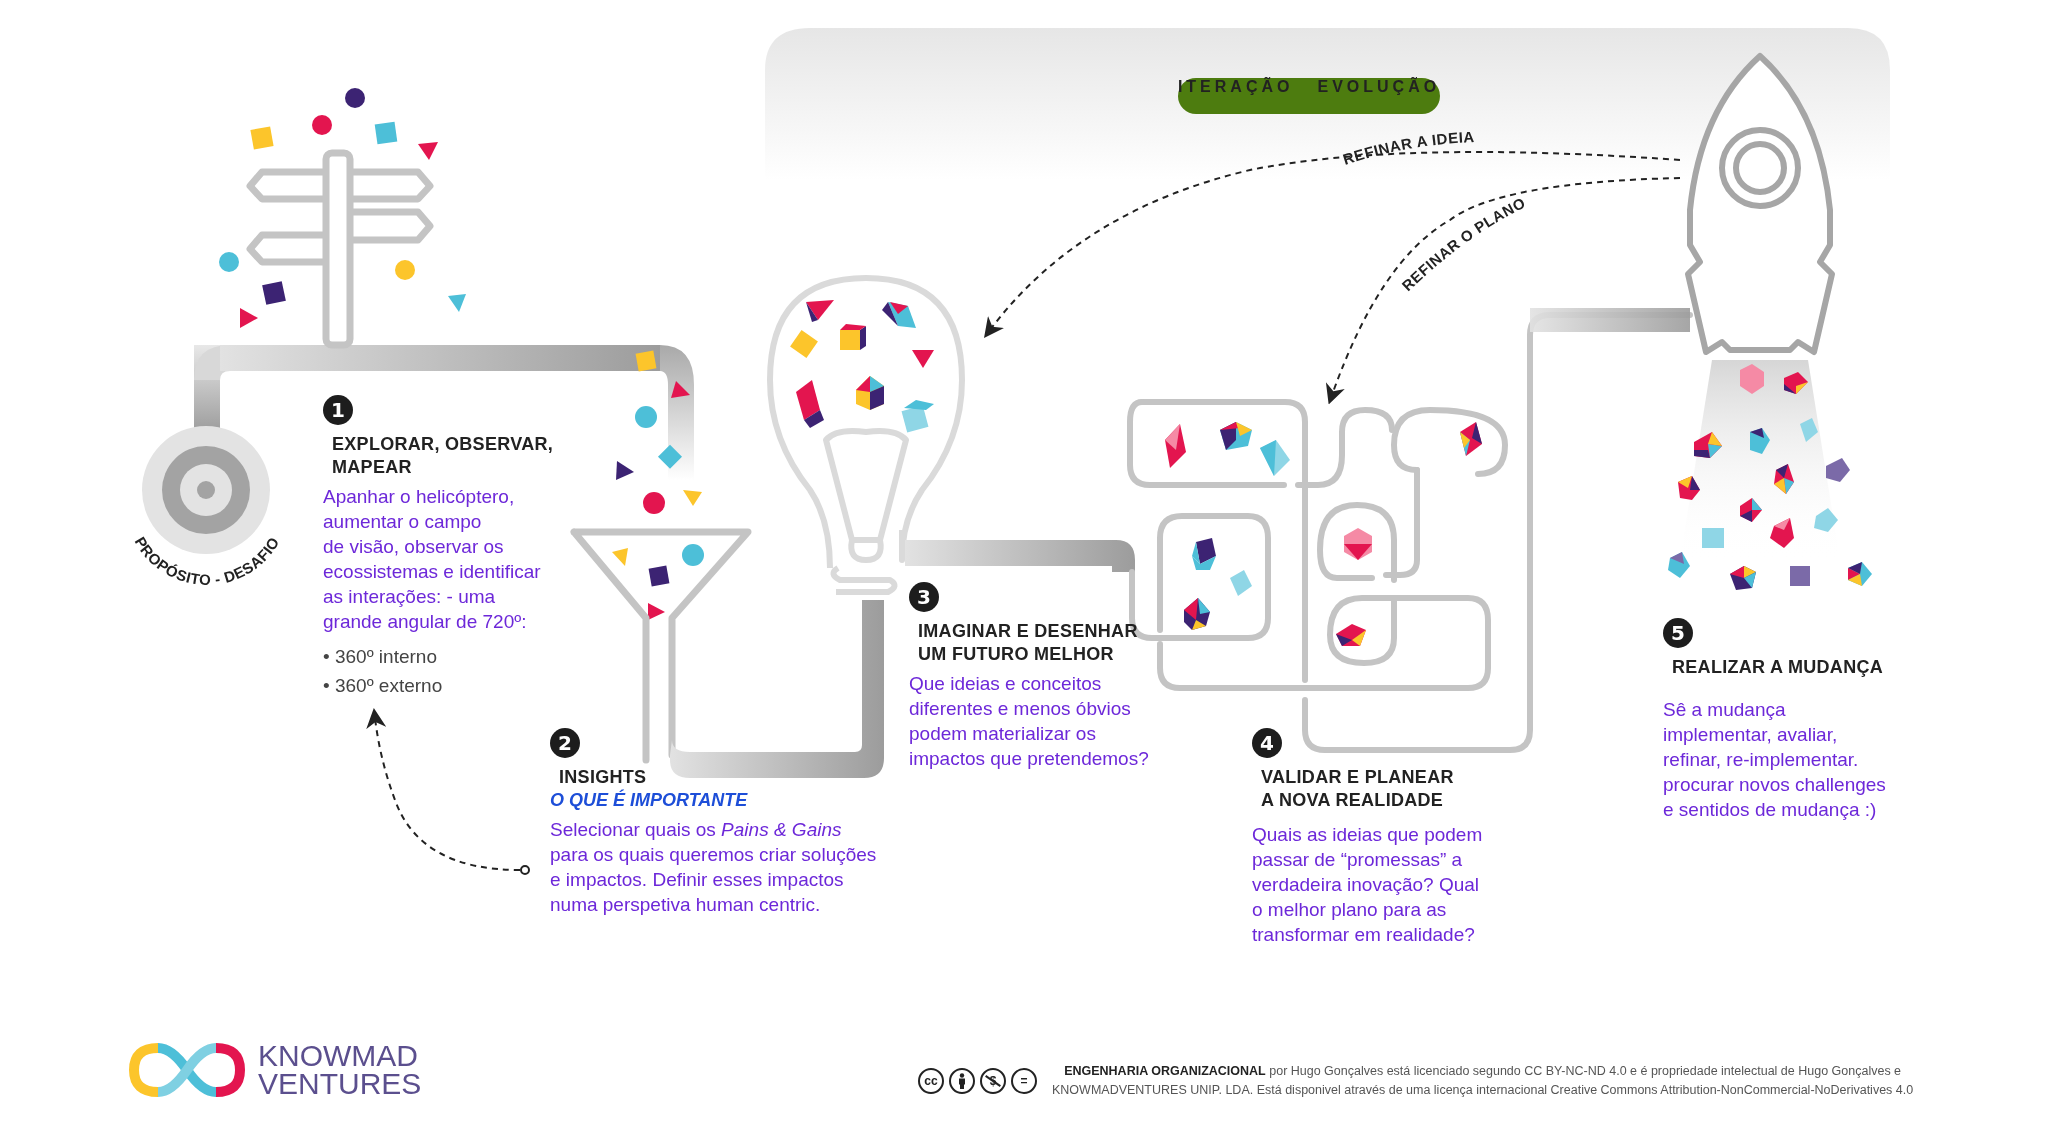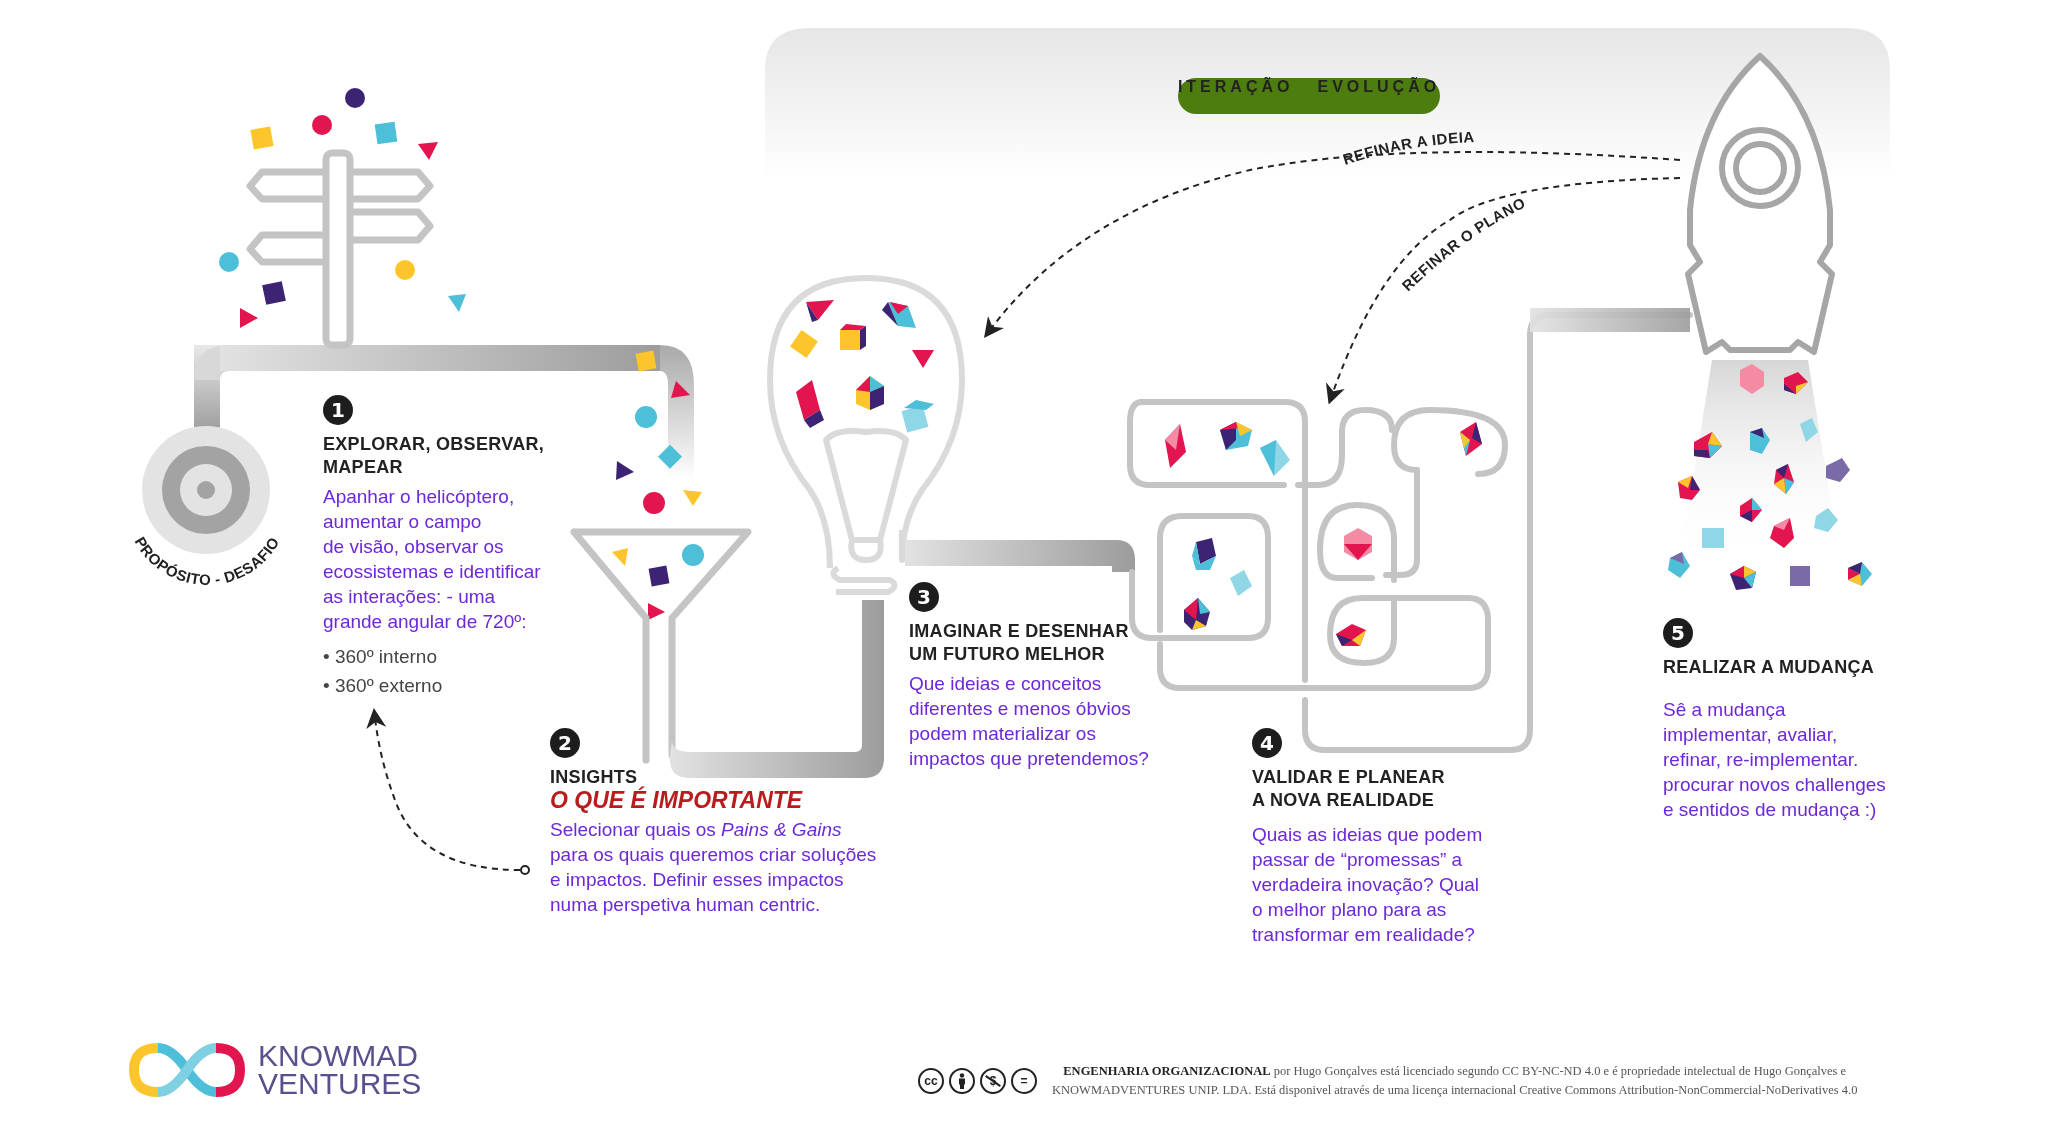--- a/index.html
+++ b/index.html
@@ -4,35 +4,35 @@
 <style>
   html, body { margin:0; padding:0; background:#ffffff; }
   body { width:2048px; height:1139px; position:relative; overflow:hidden;
          font-family:"Liberation Sans", "DejaVu Sans", sans-serif; color:#333; }
   #art { position:absolute; left:0; top:0; }
   .step { position:absolute; }
   .badge { width:30px; height:30px; border-radius:50%; background:#1d1d1d; color:#fff;
            font-weight:bold; font-size:20px; line-height:30px; text-align:center;
            font-family:"DejaVu Sans", sans-serif; }
   .step-title { font-weight:bold; font-size:18px; color:#222; letter-spacing:0.3px;
-                line-height:23px; margin-top:8px; }
-  .step-sub { font-weight:bold; font-style:italic; font-size:23px; color:#b91c1c; line-height:23px; }
+                line-height:23px; margin-top:8px;margin-left:9px; }
+  .step-sub { font-weight:bold; font-style:italic; font-size:18px; color:#1d4ed8; line-height:23px; }
   .step-body { font-size:19px; color:#6d28d9; line-height:25px; margin-top:5px; }
   .bullets { margin-top:8px; font-size:19px; color:#444; line-height:29px; }
   .pill { position:absolute; left:1178px; top:66px; width:262px; height:36px; border-radius:18px;
           background:#4d7c0f; display:flex; align-items:flex-start; justify-content:center;
           font-size:16px; font-weight:bold; letter-spacing:4px; color:#222;margin-top:12px; }
   .pill .sep { display:inline-block; width:2px; height:20px; background:#222; margin:0 12px; }
   .logo { position:absolute; left:128px; top:1042px; display:flex; align-items:center; }
   .logo-text { margin-left:12px; font-size:30px; line-height:28px; color:#5b4f8e; letter-spacing:0px; }
   .license { position:absolute; left:918px; top:1062px; display:flex; align-items:center;text-align:center; }
   .cc { width:26px; height:26px; border:2.5px solid #222; border-radius:50%; margin-right:5px;
         display:flex; align-items:center; justify-content:center; font-size:12px; font-weight:bold; color:#222;
         box-sizing:border-box; }
-  .license-text { margin-left:10px; font-size:12.5px; color:#555; line-height:19px;font-family:Liberation Serif, serif; }
+  .license-text { margin-left:10px; font-size:12.5px; color:#555; line-height:19px; }
   .license-text b { color:#222; }
   .curved { font-weight:bold; font-size:15px; fill:#222; letter-spacing:0.5px; }
 </style>
 </head>
 <body>
 
 <svg id="art" width="2048" height="1139" viewBox="0 0 2048 1139">
   <defs>
     <linearGradient id="panelGrad" x1="0" y1="0" x2="0" y2="1">
       <stop offset="0" stop-color="#e6e6e6"></stop>

